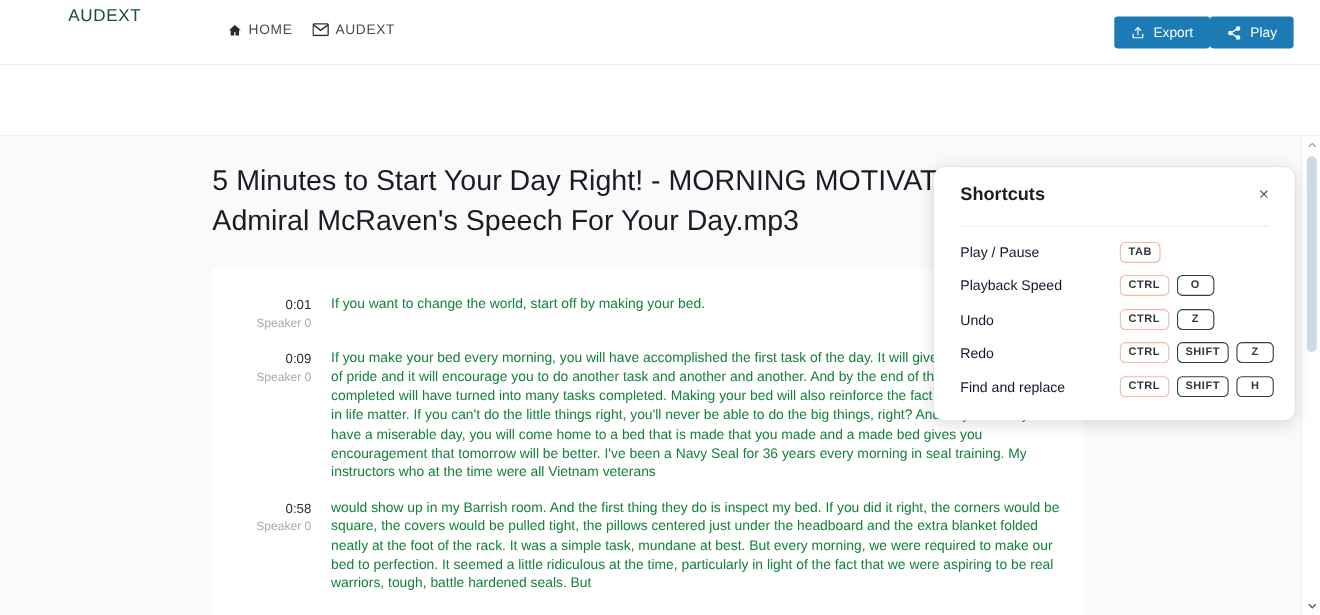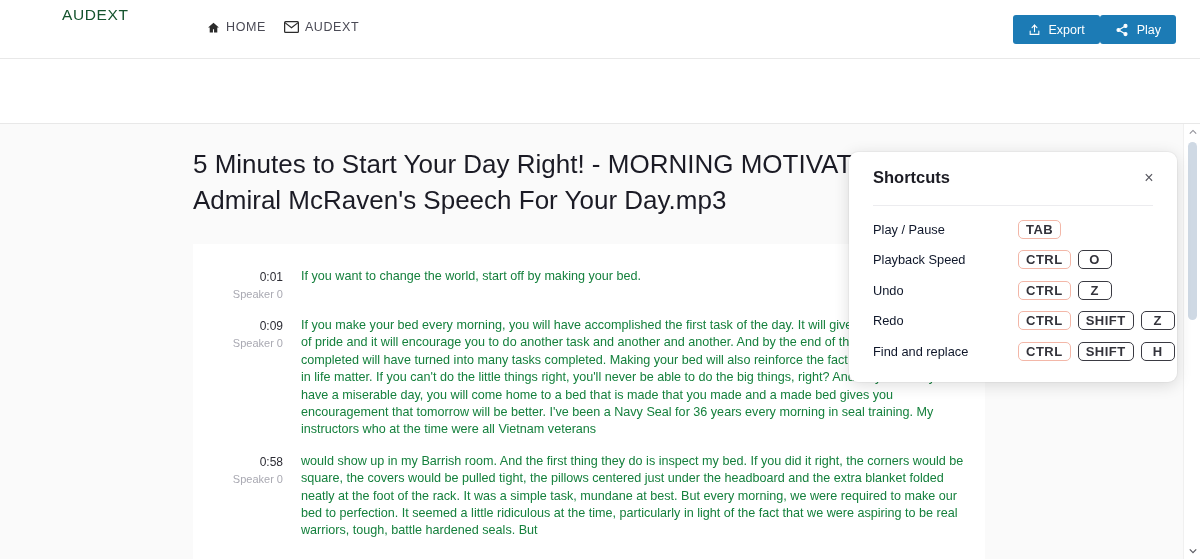--- a/index.html
+++ b/index.html
@@ -109,21 +109,21 @@
     font-size: 16px; color: #5a5a62; cursor: pointer; line-height: 1;
   }
   .panel-sep { position: absolute; left: 24px; top: 53px; width: 280px; height: 1px; background: #ececef; }
   .panel-body { position: absolute; left: 0; top: 62px; width: 100%; }
   .sc-row { display: flex; align-items: center; height: 30.5px; padding-left: 24px; }
   .sc-name { width: 145px; flex: 0 0 145px; font-size: 12.8px; color: #0f172a; }
   .sc-keys { display: flex; gap: 7px; }
   .key {
     min-width: 34px; height: 19px; padding: 0 7px; border-radius: 5px;
     display: flex; align-items: center; justify-content: center;
-    font-size: 13px; font-weight: bold; letter-spacing: .5px; color: #33333b;
+    font-size: 10px; font-weight: bold; letter-spacing: .5px; color: #33333b;
     border: 1.2px solid #3a3a42; background: #fff;
   }
   .key.mod { border-color: #f3b7a8; }
 
   
   .scrollbar {
     position: absolute; right: 0; top: 124px; width: 17px; height: 435px;
     background: #ffffff; border-left: 1px solid #f0f0f0;
   }
   .sb-arrow {

